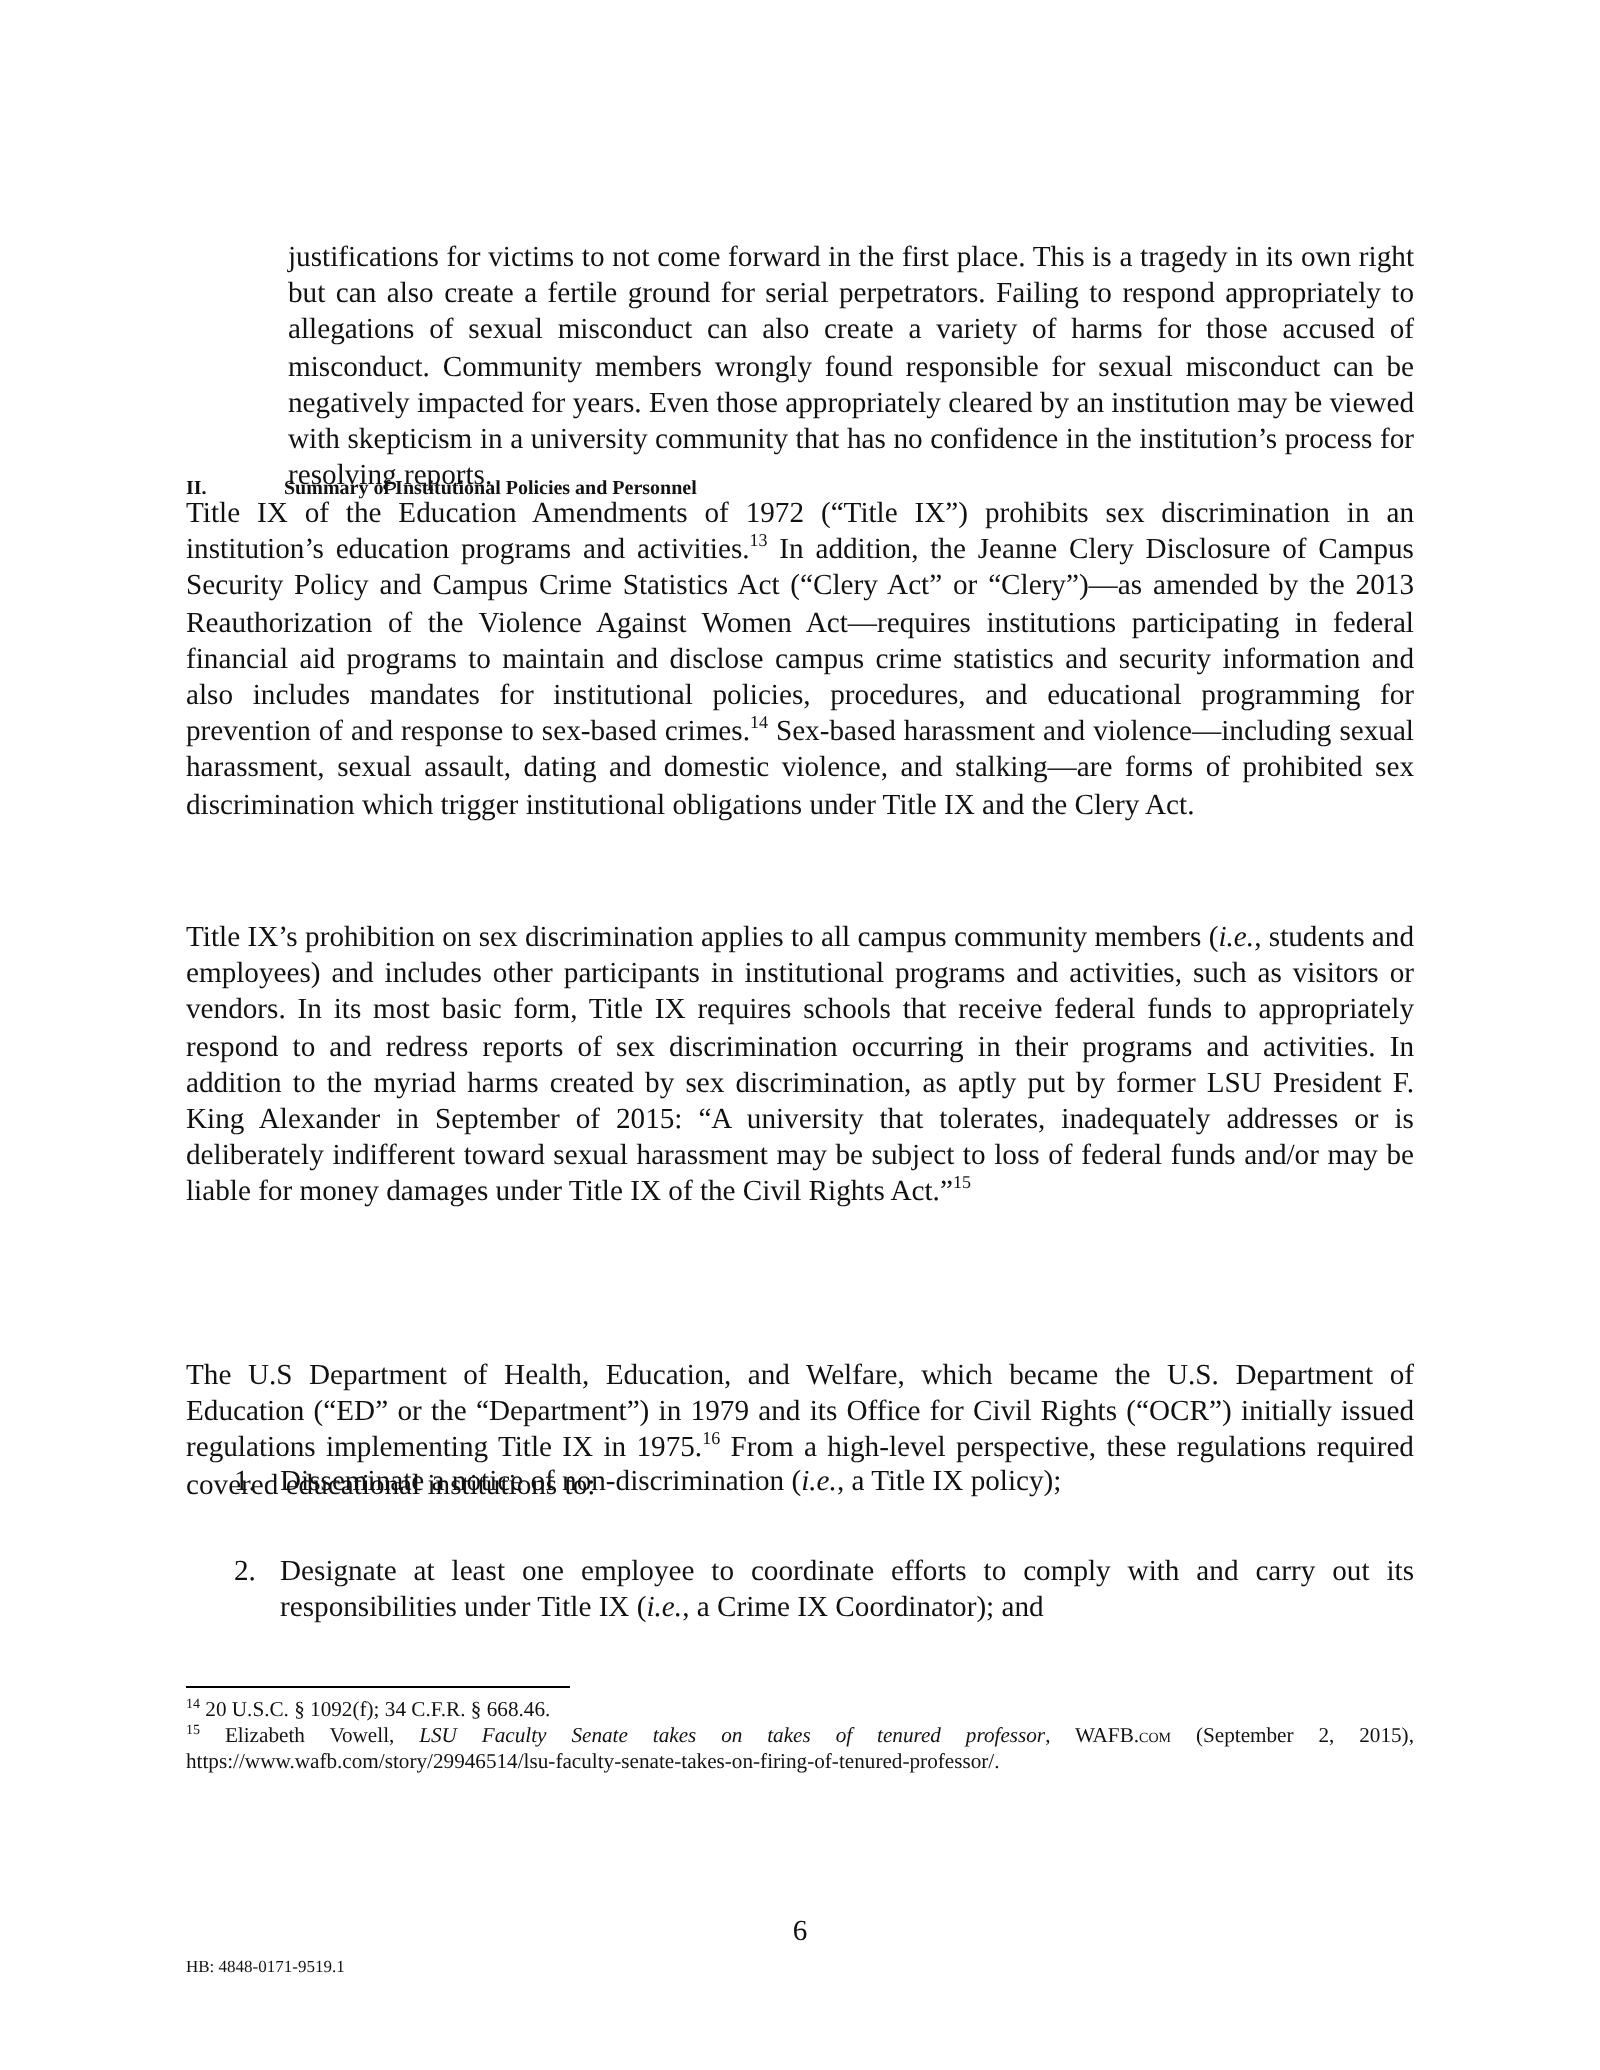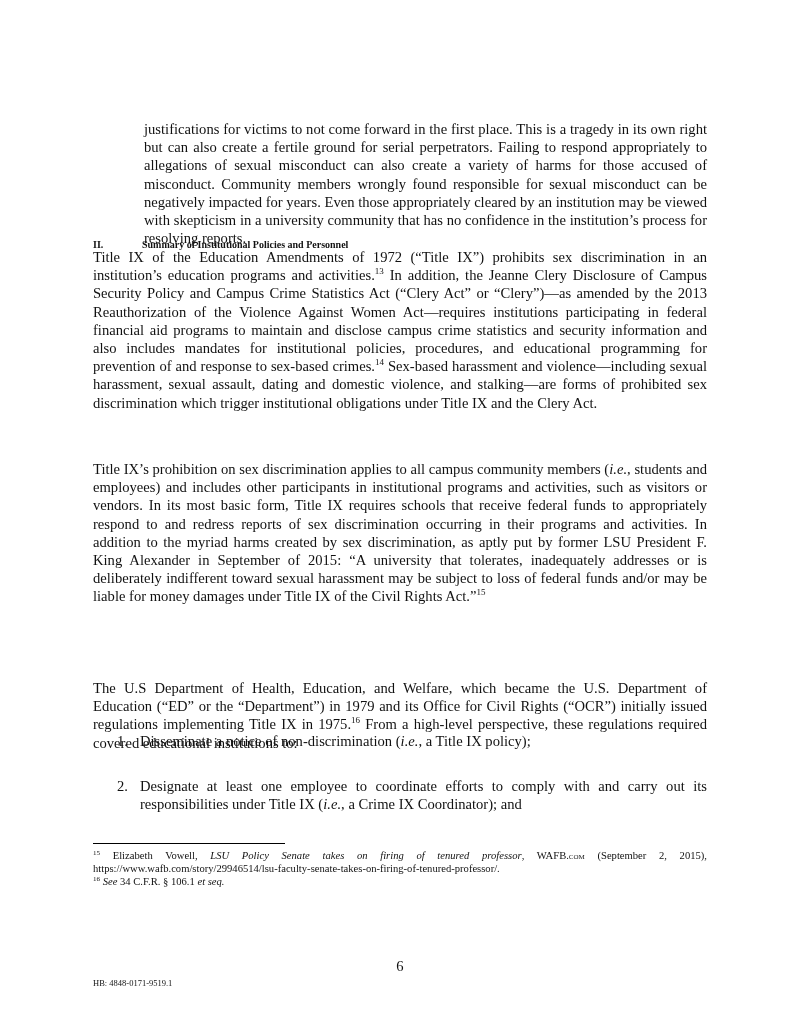--- a/index.html
+++ b/index.html
@@ -51,19 +51,19 @@
   </div>
 
   <div class="list-item" id="li2">
     <span class="num">2.</span>
     <div class="txt"><span>Designate at least one employee to coordinate efforts to comply with and carry out its responsibilities under Title IX (</span><i>i.e.</i><span>, a Crime IX Coordinator); and</span></div>
   </div>
 
   <div class="footnote-rule"></div>
 
   <div class="footnotes">
-    <p><sup>15</sup><span> Elizabeth Vowell, </span><i>LSU Policy Senate takes on firing of tenured professor</i><span>, WAFB</span><span class="smallcaps">.com</span><span> (September 2, 2015), https://www.wafb.com/story/29946514/lsu-faculty-senate-takes-on-firing-of-tenured-professor/.</span></p>
-    <p><sup>16</sup> <i>See</i><span> 34 C.F.R. § 106.1 </span><i>et seq.</i></p>
+    <p><sup>14</sup><span> 20 U.S.C. § 1092(f); 34 C.F.R. § 668.46.</span></p>
+    <p><sup>15</sup><span> Elizabeth Vowell, </span><i>LSU Faculty Senate takes on takes of tenured professor</i><span>, WAFB</span><span class="smallcaps">.com</span><span> (September 2, 2015), https://www.wafb.com/story/29946514/lsu-faculty-senate-takes-on-firing-of-tenured-professor/.</span></p>
   </div>
 
   <div class="page-number">6</div>
   <div class="doc-id">HB: 4848-0171-9519.1</div>
 </div>
 
 </body></html>

